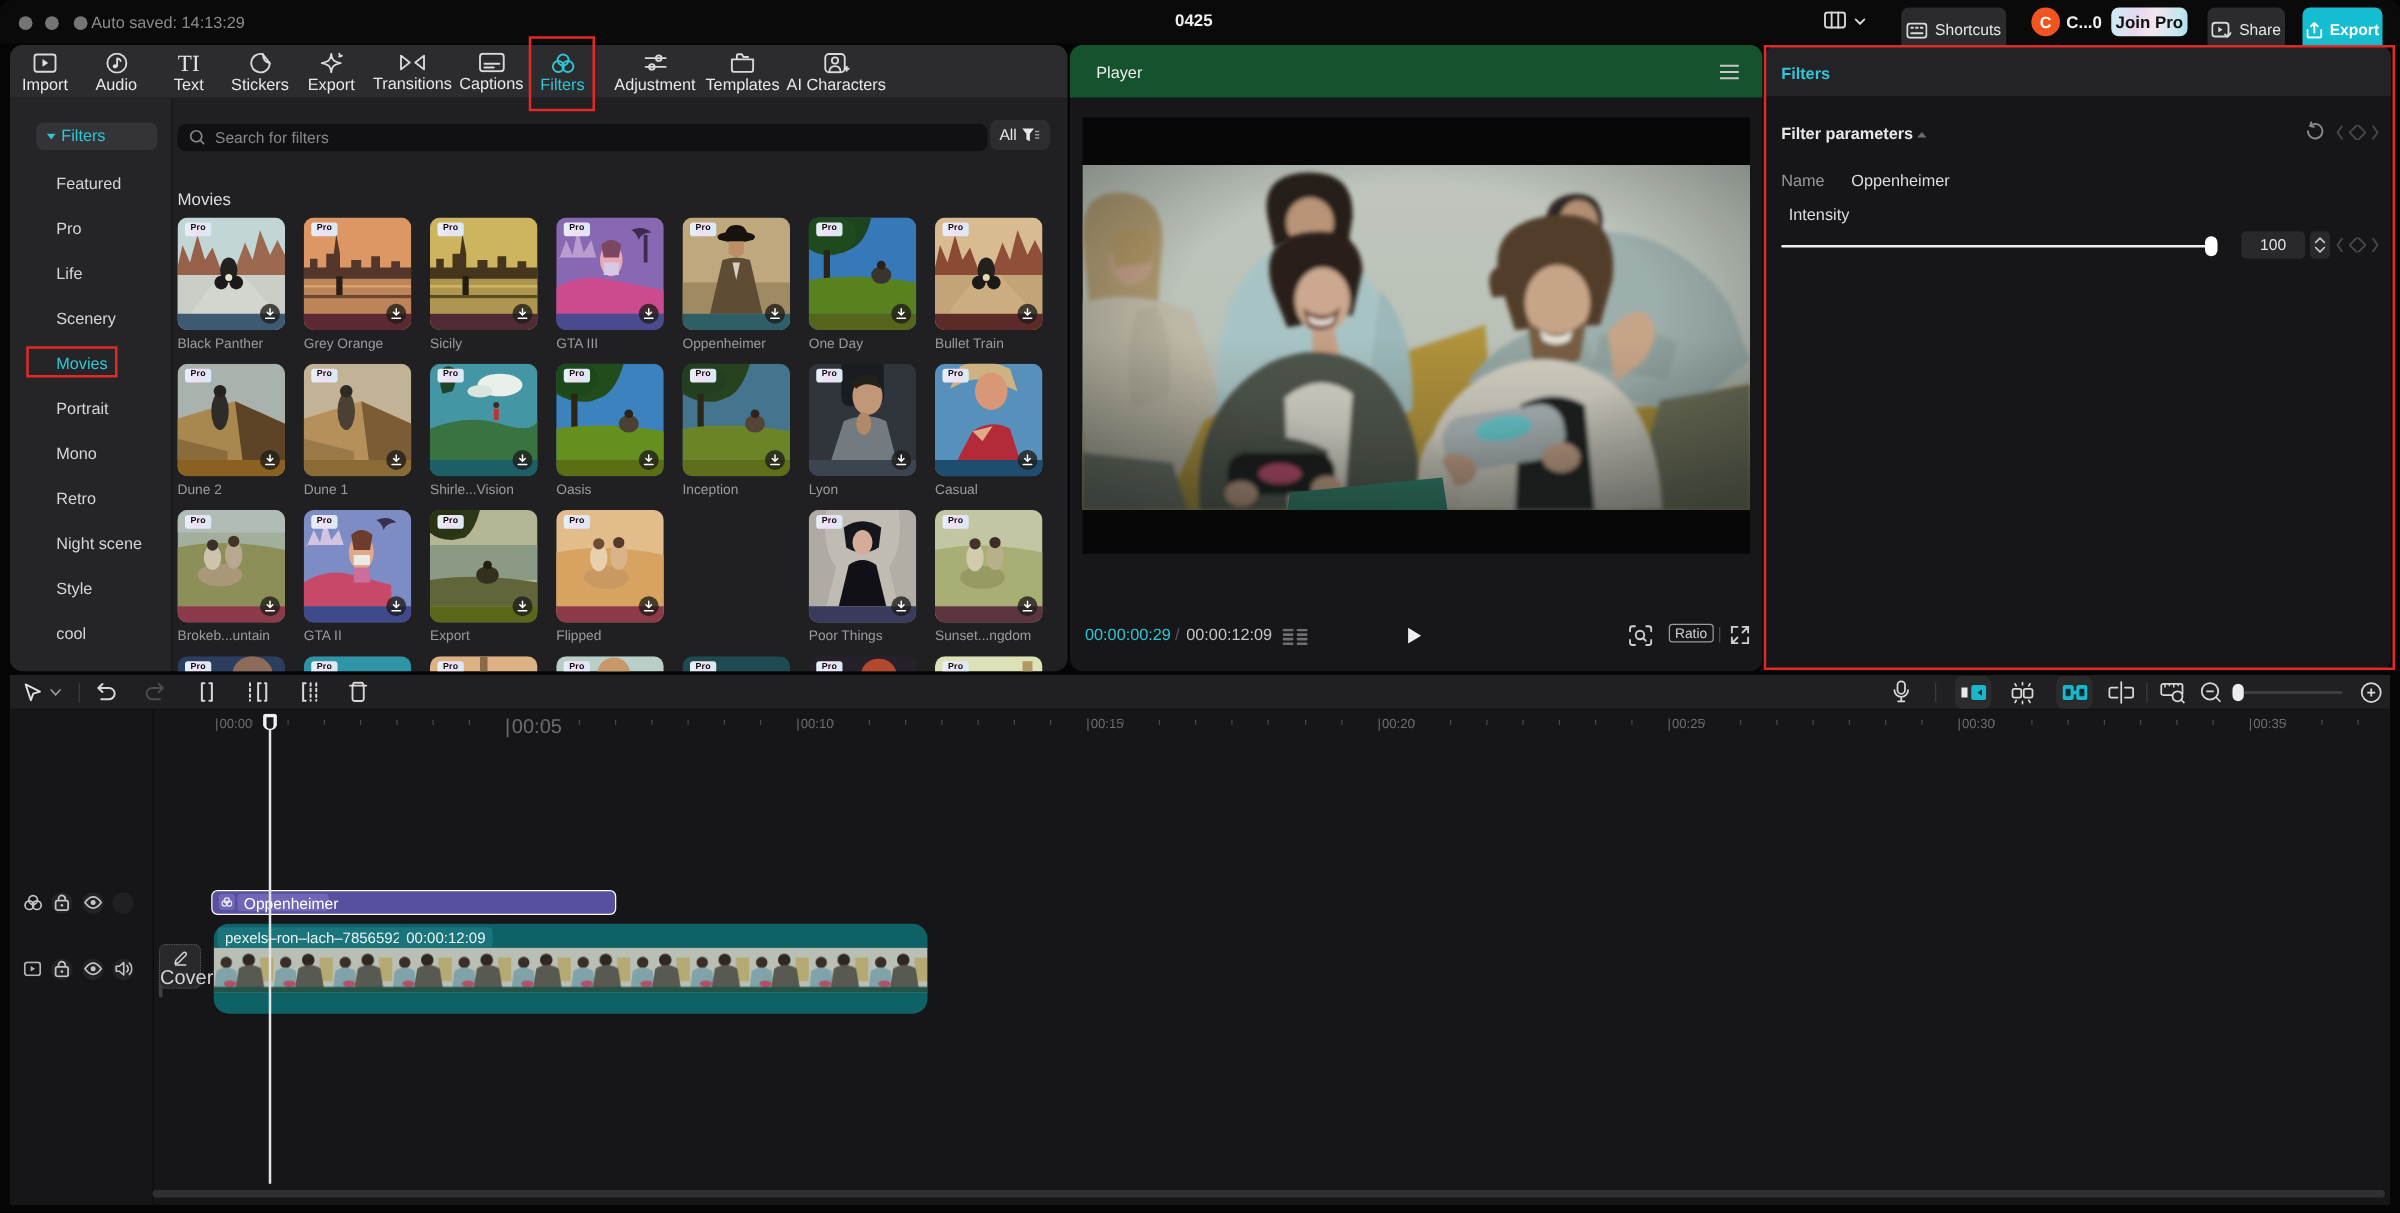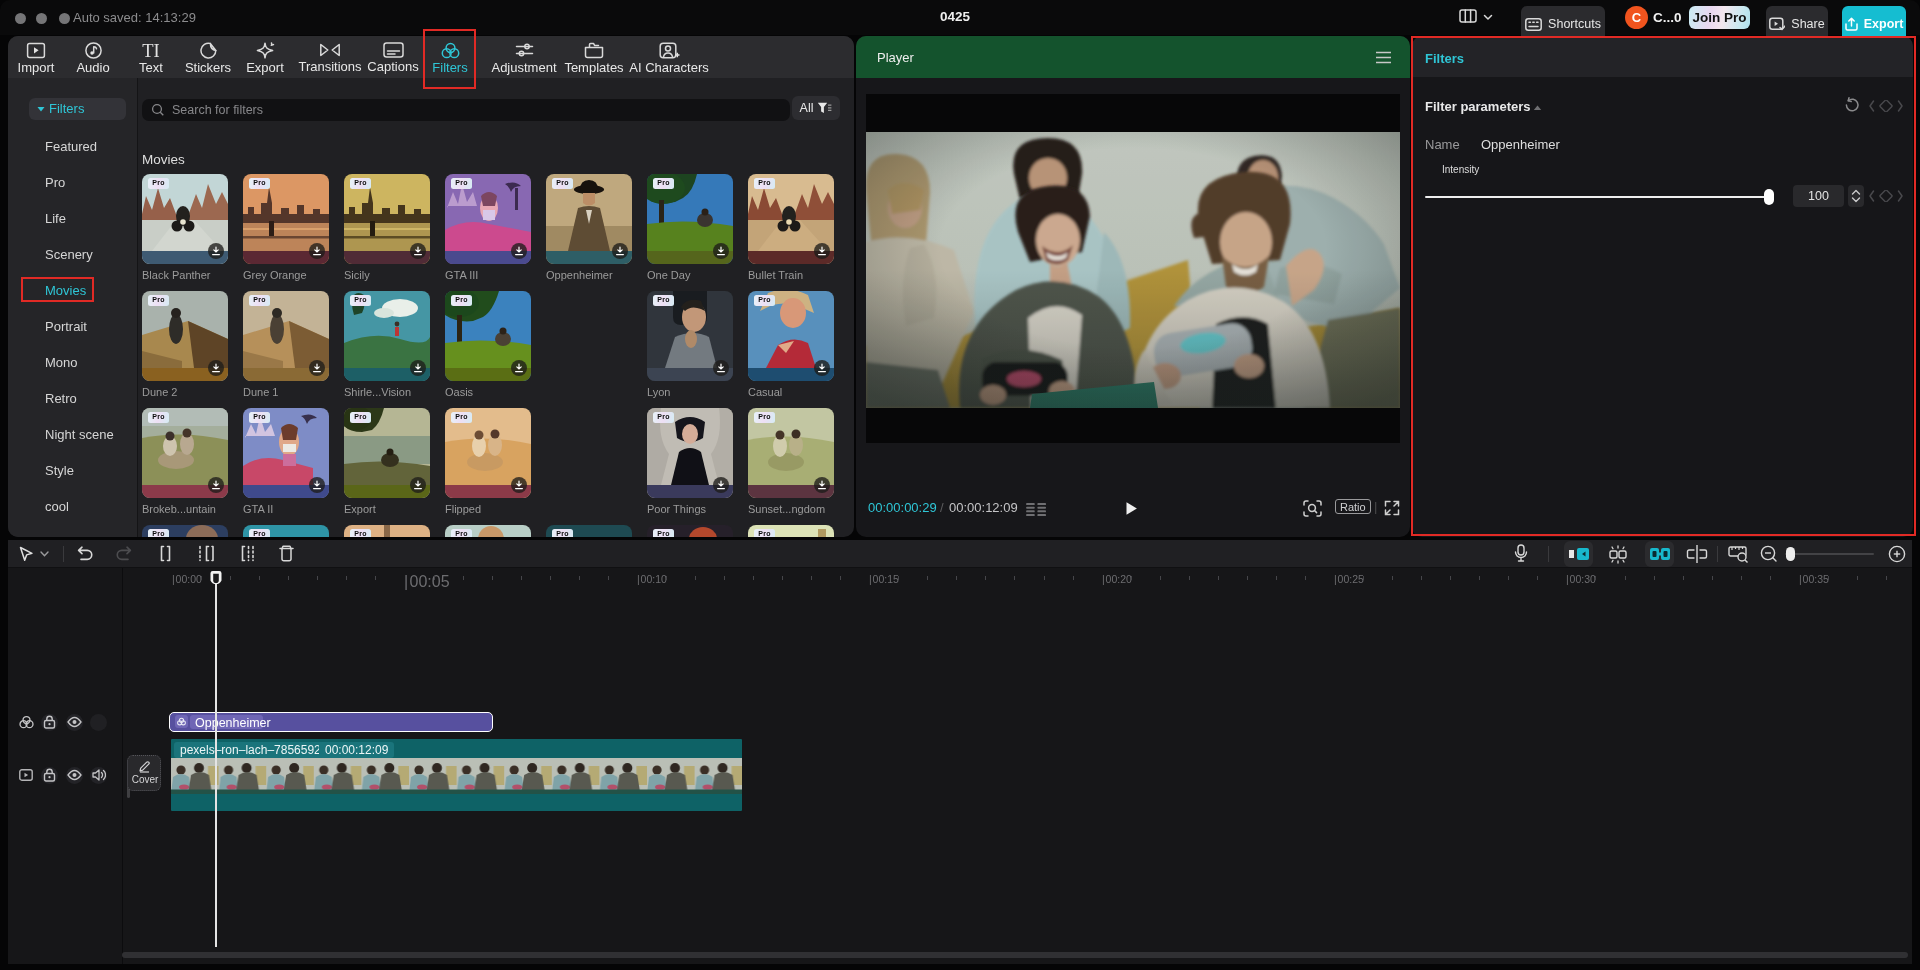--- a/index.html
+++ b/index.html
@@ -411,20 +411,39 @@
           <circle cx="58" cy="40" r="3.5" fill="#2c2218"></circle>
           <rect y="77" width="86" height="13" fill="#5a6e14"></rect>
         </svg>
         <div class="pro">Pro</div>
         <div class="dl">
           <svg width="10" height="10" viewBox="0 0 10 10">
             <path d="M5 1v4.6M2.8 3.8L5 6l2.2-2.2M1.6 8.6h6.8" stroke="#fff" stroke-width="1.2" fill="none" stroke-linecap="round"></path>
           </svg>
         </div>
         <div class="nm">Oasis</div>
+      </div>
+ <div class="card" style="left:538px;top:255px">
+        <svg class="th" viewBox="0 0 86 90">
+          <rect width="86" height="90" fill="#45748e"></rect>
+          <path d="M0 0 h54 q-6 20-16 26 l-10 4 q-16 2-28-6z" fill="#26421e"></path>
+          <ellipse cx="14" cy="12" rx="20" ry="14" fill="#224020"></ellipse>
+          <rect x="12" y="24" width="5" height="28" fill="#2c2818"></rect>
+          <path d="M0 52 Q40 46 86 54 L86 77 L0 77 Z" fill="#6c8428"></path>
+          <ellipse cx="58" cy="48" rx="8" ry="7" fill="#544438"></ellipse>
+          <circle cx="58" cy="40" r="3.5" fill="#30241a"></circle>
+          <rect y="77" width="86" height="13" fill="#5e6e1a"></rect>
+        </svg>
+        <div class="pro">Pro</div>
+        <div class="dl">
+          <svg width="10" height="10" viewBox="0 0 10 10">
+            <path d="M5 1v4.6M2.8 3.8L5 6l2.2-2.2M1.6 8.6h6.8" stroke="#fff" stroke-width="1.2" fill="none" stroke-linecap="round"></path>
+          </svg>
+        </div>
+        <div class="nm">Inception</div>
       </div>
  <div class="card" style="left:639px;top:255px">
         <svg class="th" viewBox="0 0 86 90">
           <rect width="86" height="90" fill="#272b30"></rect>
           <rect width="86" height="90" fill="#3a4048" opacity=".5"></rect>
           <path d="M26 0 h34 v26 q0 8-8 8 h-18 q-8 0-8-8z" fill="#191c20"></path>
           <ellipse cx="47" cy="26" rx="12" ry="15" fill="#c29778"></ellipse>
           <path d="M34 16 q6-10 20-6 l4 10 -4-2 q-10-4-16 2z" fill="#23201c"></path>
           <path d="M18 77 L28 46 Q46 38 62 46 L70 77 Z" fill="#737a80"></path>
           <ellipse cx="44" cy="48" rx="6" ry="9" fill="#b08a68"></ellipse>
@@ -753,21 +772,21 @@
           <path d="M13.6 8a5.8 5.8 0 11-2-4.4" stroke="#8a8a8c" stroke-width="1.5" fill="none" stroke-linecap="round"></path>
           <path d="M11 .8l.8 3-3 .7" stroke="#8a8a8c" stroke-width="1.5" fill="none" stroke-linecap="round" stroke-linejoin="round"></path>
         </g>
       </svg>
  <svg style="position:absolute;left:457px;top:64px" width="34" height="12" viewBox="0 0 34 12">
         <path d="M4.5 1L1 6l3.5 5M29.5 1L33 6l-3.5 5" stroke="#48484c" stroke-width="1.5" fill="none" stroke-linecap="round" stroke-linejoin="round"></path>
         <rect x="12.5" y="1.5" width="9" height="9" rx="1" transform="rotate(45 17 6)" stroke="#48484c" stroke-width="1.5" fill="none"></rect>
       </svg>
  <span style="position:absolute;left:13px;top:101px;font-size:13px;color:#9a9a9c">Name</span>
  <span style="position:absolute;left:69px;top:101px;font-size:13px;color:#dedede">Oppenheimer</span>
- <span style="position:absolute;left:30px;top:128px;font-size:10px;color:#dedede">Intensity</span>
+ <span style="position:absolute;left:19px;top:128px;font-size:13px;color:#dedede">Intensity</span>
  <div style="position:absolute;left:13px;top:159.5px;width:347px;height:2.5px;background:#ededed;border-radius:2px"></div>
  <div style="position:absolute;left:352px;top:153px;width:10px;height:16px;background:#fff;border-radius:5px"></div>
  <div style="position:absolute;left:381px;top:149px;width:51px;height:22px;background:#29292c;border-radius:4px;color:#e2e2e2;font-size:12.5px;text-align:center;line-height:22px">100</div>
  <div style="position:absolute;left:436px;top:149px;width:16px;height:22px;background:#29292c;border-radius:4px"></div>
  <svg style="position:absolute;left:439px;top:153px" width="10" height="14" viewBox="0 0 10 14">
         <path d="M1.5 5L5 1.5 8.5 5M1.5 9L5 12.5 8.5 9" stroke="#c8c8ca" stroke-width="1.4" fill="none" stroke-linecap="round" stroke-linejoin="round"></path>
       </svg>
  <svg style="position:absolute;left:457px;top:154px" width="34" height="12" viewBox="0 0 34 12">
         <path d="M4.5 1L1 6l3.5 5M29.5 1L33 6l-3.5 5" stroke="#48484c" stroke-width="1.5" fill="none" stroke-linecap="round" stroke-linejoin="round"></path>
         <rect x="12.5" y="1.5" width="9" height="9" rx="1" transform="rotate(45 17 6)" stroke="#48484c" stroke-width="1.5" fill="none"></rect>
@@ -955,33 +974,33 @@
           <path d="M1 5h2.5L7 2v10L3.5 9H1z" fill="none" stroke="#c4c4c6" stroke-width="1.3" stroke-linejoin="round"></path>
           <path d="M9.5 4.5a3.5 3.5 0 010 5M11.5 2.5a6 6 0 010 9" stroke="#c4c4c6" stroke-width="1.3" fill="none" stroke-linecap="round"></path>
         </svg>
       </div>
  <div style="position:absolute;left:127px;top:228px;width:3px;height:30px;border-radius:1.5px;background:#3f3f42"></div>
  <div style="position:absolute;left:127px;top:215px;width:34px;height:36px;background:#29292c;border:1px dotted #55555a;border-radius:6px">
   <svg style="position:absolute;left:10px;top:4px" width="13" height="13" viewBox="0 0 13 13">
           <path d="M2 11l.7-2.8 6-6a1.4 1.4 0 012 2l-6 6z" stroke="#d4d4d6" stroke-width="1.2" fill="none" stroke-linejoin="round"></path>
           <line x1="2" y1="12" x2="11" y2="12" stroke="#d4d4d6" stroke-width="1.2"></line>
         </svg>
-  <div style="position:absolute;left:0;top:18px;width:34px;text-align:center;font-size:10px;color:#d4d4d6">Cover</div>
+  <div style="position:absolute;left:0;top:18px;width:34px;text-align:center;font-size:16px;color:#d4d4d6">Cover</div>
  </div>
  <div style="position:absolute;left:169px;top:172px;width:324px;height:20px;background:#57509f;border:1.5px solid #fff;border-radius:5px">
   <div style="position:absolute;left:4.5px;top:2px;width:13px;height:13px;background:#6f66b5;border-radius:3px"></div>
   <svg style="position:absolute;left:6.5px;top:4px" width="9" height="9" viewBox="0 0 19 17">
           <circle cx="9.5" cy="6" r="4.4" stroke="#e8e8f4" fill="none" stroke-width="2.2"></circle>
           <circle cx="5.7" cy="11.2" r="4.4" stroke="#e8e8f4" fill="none" stroke-width="2.2"></circle>
           <circle cx="13.3" cy="11.2" r="4.4" stroke="#e8e8f4" fill="none" stroke-width="2.2"></circle>
         </svg>
   <div style="position:absolute;left:20px;top:1.5px;width:73px;height:14px;background:#6f66b5;border-radius:3px"></div>
   <span style="position:absolute;left:25px;top:2.5px;font-size:12.5px;color:#fff">Oppenheimer</span>
  </div>
- <div style="position:absolute;left:171px;top:199px;width:571px;height:72px;background:#0e6266;border-radius:1px">
+ <div style="position:absolute;left:171px;top:199px;width:571px;height:72px;background:#0e6266;border-radius:12px">
   <div style="position:absolute;left:3px;top:2.5px;height:16px;background:#1a747b;border-radius:3px;color:#ecf6f6;font-size:12px;line-height:16px;padding:0 6px">pexels–ron–lach–7856592</div>
   <div style="position:absolute;left:148px;top:2.5px;height:16px;background:#1a747b;border-radius:3px;color:#ecf6f6;font-size:12px;line-height:16px;padding:0 6px">00:00:12:09</div>
   <svg style="position:absolute;left:0;top:19px" width="571" height="36" viewBox="0 0 571 36">
    <defs>
             <pattern id="fs" width="47.6" height="36" patternUnits="userSpaceOnUse">
     <rect width="47.6" height="36" fill="#babfb6"></rect>
     <rect x="37" y="8" width="11" height="19" fill="#b39c48" opacity=".6"></rect>
     <circle cx="10" cy="12" r="4.6" fill="#3a2f26"></circle>
     <path d="M2 19q8-6 16 0l2 17H0z" fill="#7fa3a8"></path>
     <circle cx="28" cy="10" r="5" fill="#2f2721"></circle>

